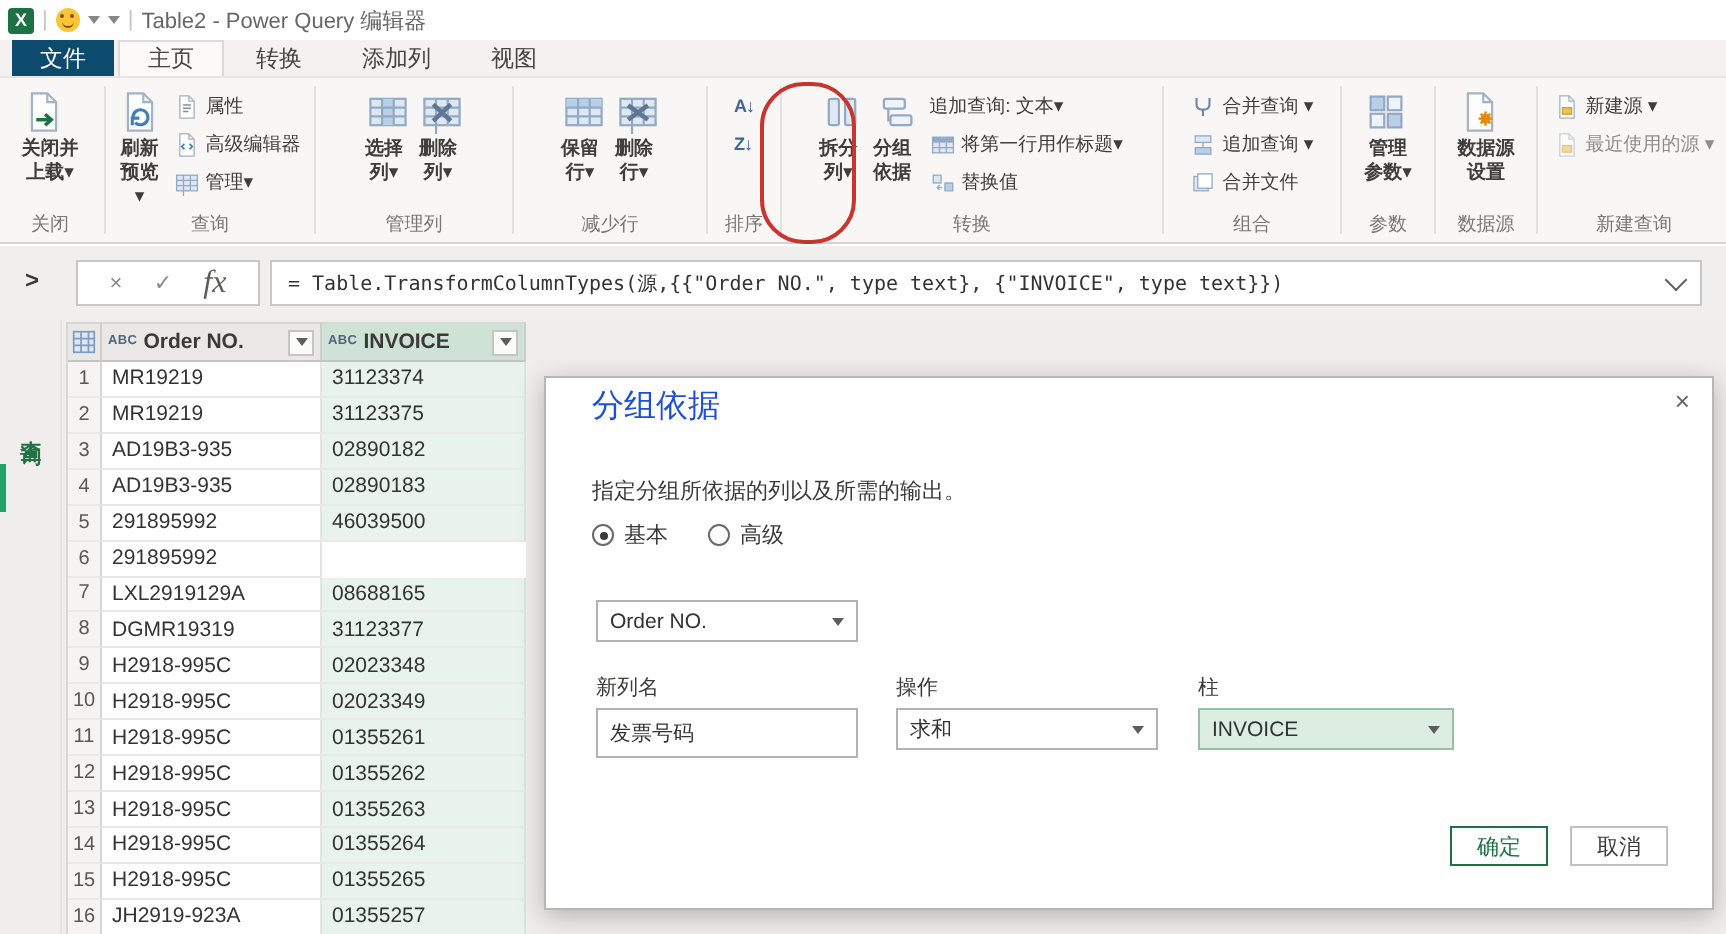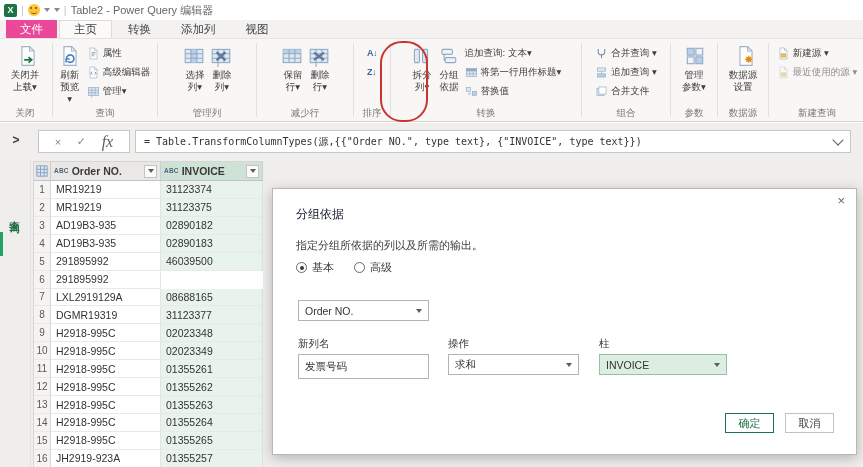--- a/index.html
+++ b/index.html
@@ -19,30 +19,30 @@
     border-radius:50%; background:#7a5200; box-shadow:5px 0 0 #7a5200; }
   .smiley:after { content:""; position:absolute; left:3px; top:6px; width:6px; height:3px;
     border-bottom:1.4px solid #7a5200; border-radius:0 0 6px 6px; }
   .tiny-caret { width:0; height:0; border-left:3px solid transparent; border-right:3px solid transparent;
     border-top:4px solid #8a8886; }
   
   .tabrow { position:absolute; left:0; top:20px; right:0; height:19px; background:#f3f2f1;
     display:flex; align-items:stretch; padding-left:6px; gap:2px; font-size:11.5px;
     border-bottom:1px solid #e7e5e3;}
   .tab { padding:0 14px; display:flex; align-items:center; color:#444; cursor:default; }
-  .tab.file { background:#ec4899; color:#fff; }
+  .tab.file { background:#0c4a6e; color:#fff; }
   .tab.active { background:#fbfaf9; border:1px solid #dddbd9; border-bottom:none; }
   
   .ribbon { position:absolute; left:0; top:39px; right:0; height:83px; background:#f8f7f6;
     border-bottom:1px solid #d5d3d1; display:flex; align-items:stretch; padding-left:2px; }
   .rgroup { display:flex; flex-direction:column; height:100%; }
   .rbody { flex:1; display:flex; align-items:flex-start; justify-content:center; padding-top:3px; gap:1px; }
   .rlabel { height:15px; text-align:center; font-size:9.5px; color:#797774; line-height:13px; }
   .rsep { width:1px; background:#e3e1df; margin:4px 4px 4px 4px; }
-  .rbig { display:flex; flex-direction:column; align-items:flex-end; padding:1px 2px; border-radius:2px; }
+  .rbig { display:flex; flex-direction:column; align-items:flex-start; padding:1px 2px; border-radius:2px;font-weight:bold; }
   .ricon { height:26px; display:flex; align-items:center; justify-content:center; }
   .ricon svg { width:22px; height:22px; }
   .rtext { font-size:9.5px; line-height:1.25; text-align:center; white-space:pre-line; color:#3f3e3d; }
   .rstack { display:flex; flex-direction:column; justify-content:flex-start; gap:1px; padding-top:2px; }
   .rsmall { height:18px; display:flex; align-items:center; gap:3px; font-size:9.5px;
     color:#3f3e3d; padding:0 3px; border-radius:2px; white-space:nowrap; }
   .rsicon svg { width:13px; height:13px; display:block; }
   .rsmall .muted { color:#8f8d8b; }
   .sortg { font-size:9px; font-weight:bold; color:#44649c; line-height:1; letter-spacing:-0.5px; }
   .annotation-oval { position:absolute; left:380px; top:41px; width:48px; height:81px;
@@ -87,21 +87,21 @@
   .tc { font-size:10.5px; display:flex; align-items:center; padding:0 5px;
     border-right:1px solid #e5e4e3; border-bottom:1px solid #eae9e8; color:#333; overflow:hidden; }
   .tc.num { width:17px; justify-content:center; background:#f5f4f3; color:#5a5856; padding:0;
     border-right:1px solid #d8d6d5; font-size:10px; }
   .tc.order { width:110px; }
   .tc.invoice { width:102px; background:#e9f3ed; border-right:1px solid #d7e7dd; }
   
   .dialog { position:absolute; left:272px; top:28px; width:585px; height:267px; background:#fff;
     border:1px solid #b9b7b5; box-shadow:0 3px 12px rgba(0,0,0,0.25); z-index:40; }
   .dlg-close { position:absolute; right:11px; top:5px; font-size:13px; color:#6b6967; line-height:1; }
-  .dlg-title { position:absolute; left:23px; top:17px; font-size:12px; color:#0f172a; }
+  .dlg-title { position:absolute; left:23px; top:4px; font-size:16px; color:#1d4ed8; }
   .dlg-sub { position:absolute; left:23px; top:49px; font-size:11px; color:#3a3a3a; }
   .dlg-radios { position:absolute; left:23px; top:71px; display:flex; gap:20px; font-size:11px; color:#3a3a3a; }
   .radio { display:flex; align-items:center; gap:5px; }
   .rdot { width:11px; height:11px; border:1px solid #6b6967; border-radius:50%; position:relative; background:#fff; }
   .rdot.sel:before { content:""; position:absolute; left:2.5px; top:2.5px; width:4px; height:4px;
     border-radius:50%; background:#3a3a3a; }
   .dd { position:absolute; height:21px; background:#fff; border:1px solid #b5b3b1; display:flex;
     align-items:center; font-size:10.5px; color:#333; padding:0 6px; }
   .dd .dcaret { margin-left:auto; width:0; height:0; border-left:3.5px solid transparent;
     border-right:3.5px solid transparent; border-top:4.5px solid #5f5d5b; }

